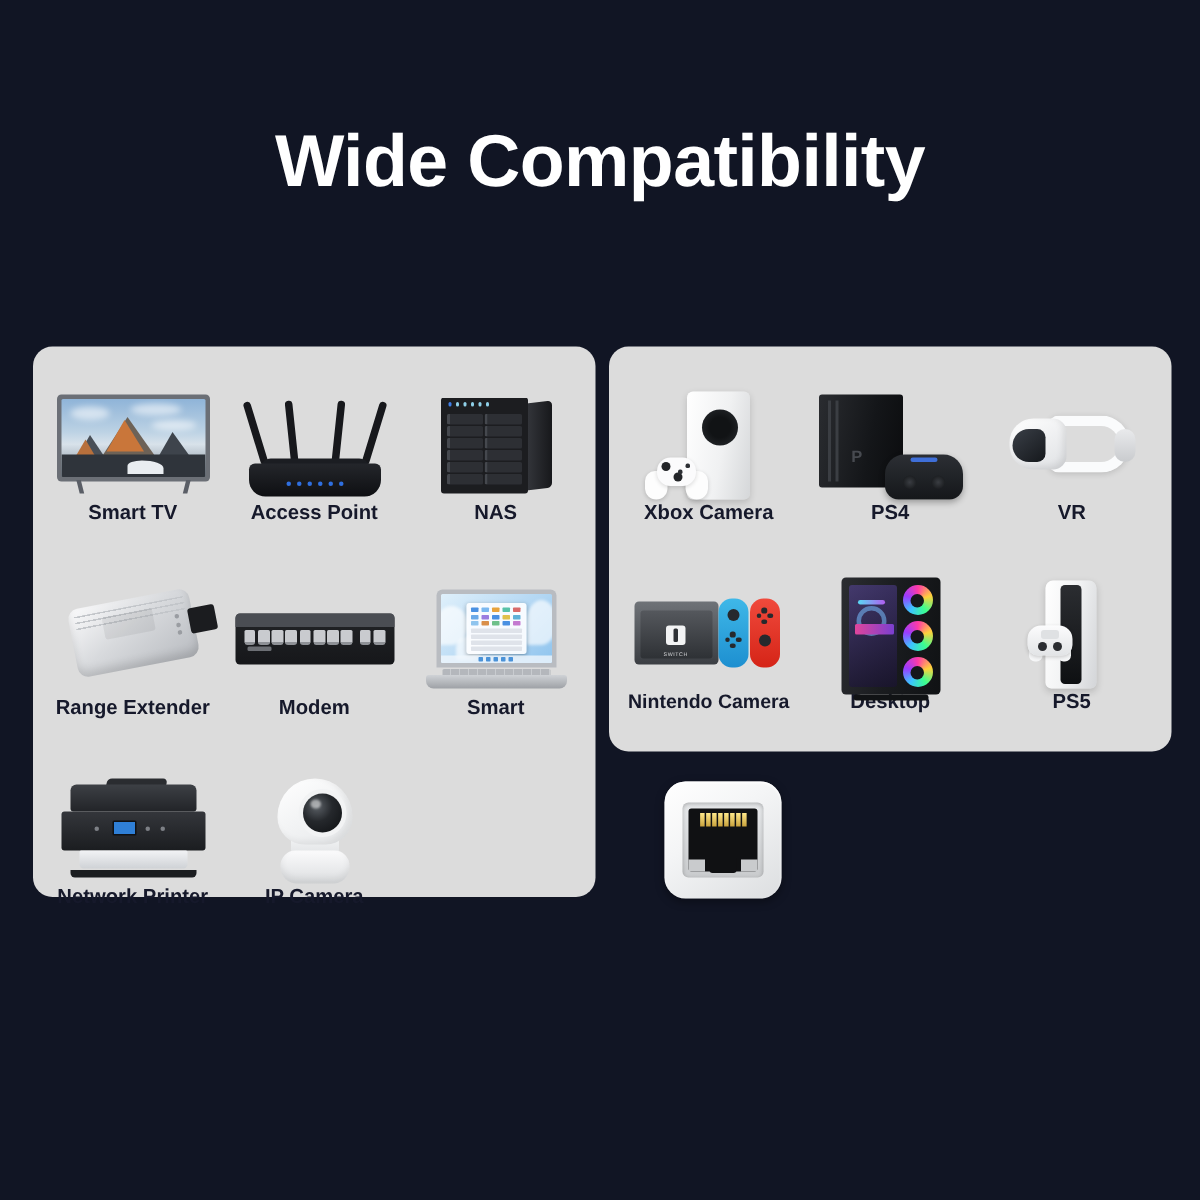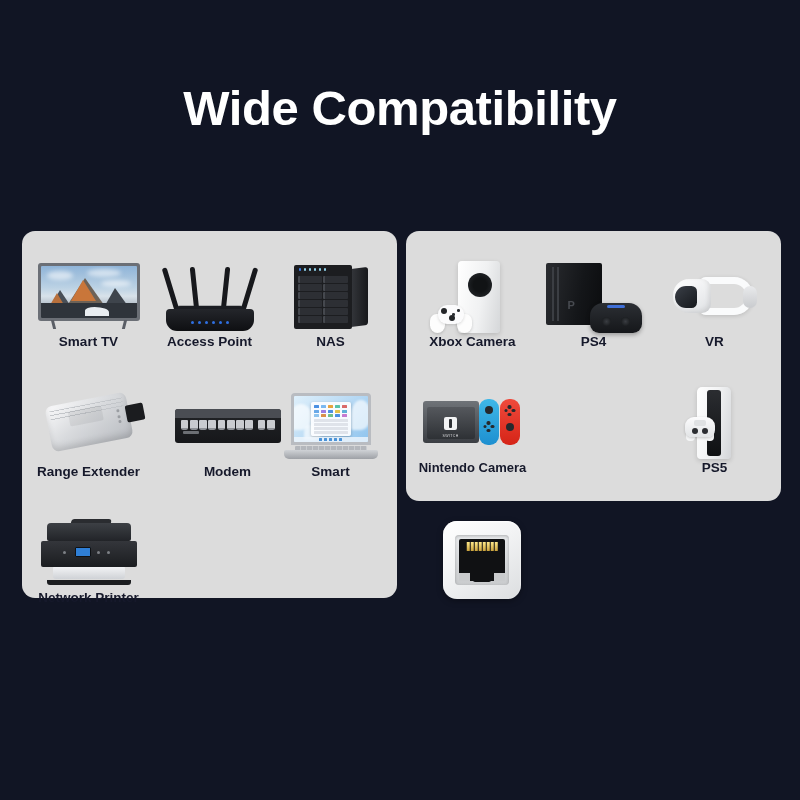--- a/index.html
+++ b/index.html
@@ -399,21 +399,21 @@
                   <div class="bay"></div>
                   <div class="bay"></div>
                   <div class="bay"></div>
               </div>
             </div>
           </div>
         </div>
         <div class="label">NAS</div>
       </div>
 
-      <div class="cell" style="left:147px; top:156px; width:117px;">
+      <div class="cell" style="left:129px; top:156px; width:117px;">
         <div class="art">
           <div class="sw">
             <div class="sw-top"></div>
             <div class="ports">
               <div class="port"></div>
                 <div class="port"></div>
                 <div class="port"></div>
                 <div class="port"></div>
               <div class="port"></div>
                 <div class="port"></div>
@@ -487,20 +487,33 @@
             <div class="prn-screen"></div>
             <div class="prn-btn" style="left:56px;"></div>
             <div class="prn-btn" style="left:66px;"></div>
             <div class="prn-tray"></div>
             <div class="prn-base"></div>
           </div>
         </div>
         <div class="label">Network Printer</div>
       </div>
 
+      <div class="cell" style="left:129px; top:282px; width:117px;">
+        <div class="art">
+          <div class="cam">
+            <div class="cam-neck"></div>
+            <div class="cam-head">
+              <div class="cam-lens"></div>
+              <div class="cam-glint"></div>
+            </div>
+            <div class="cam-base"></div>
+          </div>
+        </div>
+        <div class="label">IP Camera</div>
+      </div>
 
 
     </div>
   </div>
 
   <div class="panel" id="panel-right">
     <div class="grid">
 
       <div class="cell" style="left:8px; top:26px; width:117px;">
         <div class="art">
@@ -579,20 +592,38 @@
                 <i style="right:0; top:3.5px;"></i>
                   <i style="left:3.5px; bottom:0;"></i>
               </div>
               <div class="jc-stick" style="top:24px;"></div>
             </div>
           </div>
         </div>
         <div class="label small">Nintendo Camera</div>
       </div>
 
+      <div class="cell" style="left:129px; top:152px; width:117px;">
+        <div class="art">
+          <div class="pc">
+            <div class="pc-glass">
+              <div class="ramglow"></div>
+              <div class="cooler"></div>
+              <div class="gpu"></div>
+            </div>
+            <div class="fans">
+              <div class="fan"></div>
+                <div class="fan"></div>
+                <div class="fan"></div>
+            </div>
+            <div class="pc-feet"></div>
+          </div>
+        </div>
+        <div class="label">Desktop</div>
+      </div>
 
       <div class="cell" style="left:250px; top:152px; width:117px;">
         <div class="art">
           <div class="ps5">
             <div class="ps5-body"></div>
             <div class="ps5-core"></div>
             <div class="ps5-pad">
               <div class="ps5-grip" style="left:1px;"></div>
               <div class="ps5-grip" style="right:1px;"></div>
               <div class="ps5-pbody"></div>

